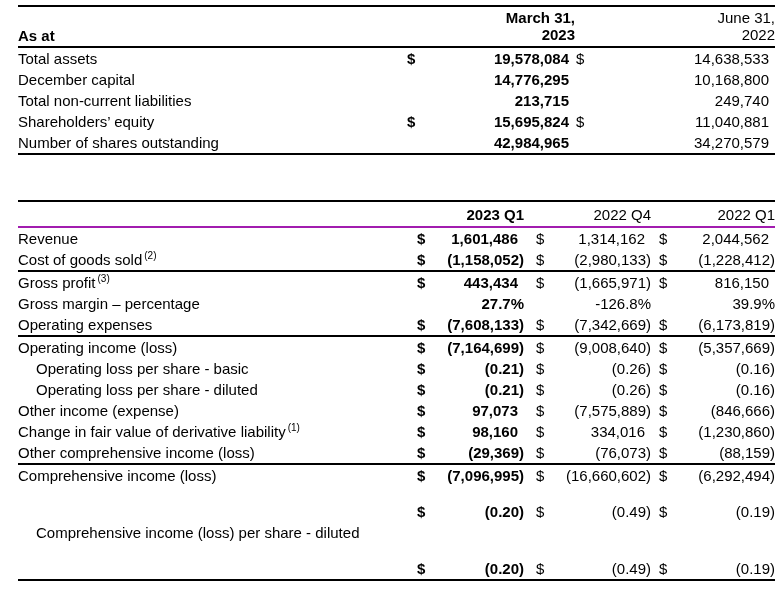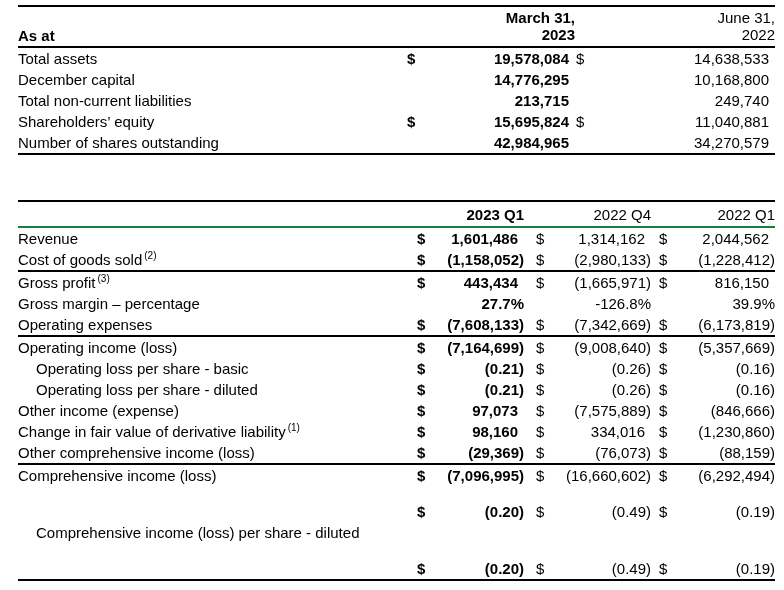--- a/index.html
+++ b/index.html
@@ -29,21 +29,21 @@
     font-weight: normal;
     text-align: left;
     vertical-align: bottom;
     height: 21px;
     line-height: 21px;
     overflow: visible;
   }
 
   
   #table1 thead tr { border-top: 2px solid #000; border-bottom: 2px solid #000; }
-  #table2 thead tr { border-top: 2px solid #000; border-bottom: 2px solid #15803d; }
+  #table2 thead tr { border-top: 2px solid #000; border-bottom: 2px solid #a21caf; }
   #table1, #table2 { border-bottom: 2px solid #000; }
   tr.rule { border-bottom: 2px solid #000; }
 
   th.ch { text-align: right; line-height: 17px; padding: 2px 0 3px 0; }
   th.label { vertical-align: bottom; }
   .b { font-weight: bold; }
 
   
   .march { padding-left: 14px; }
   .dec   { padding-right: 4px; }

